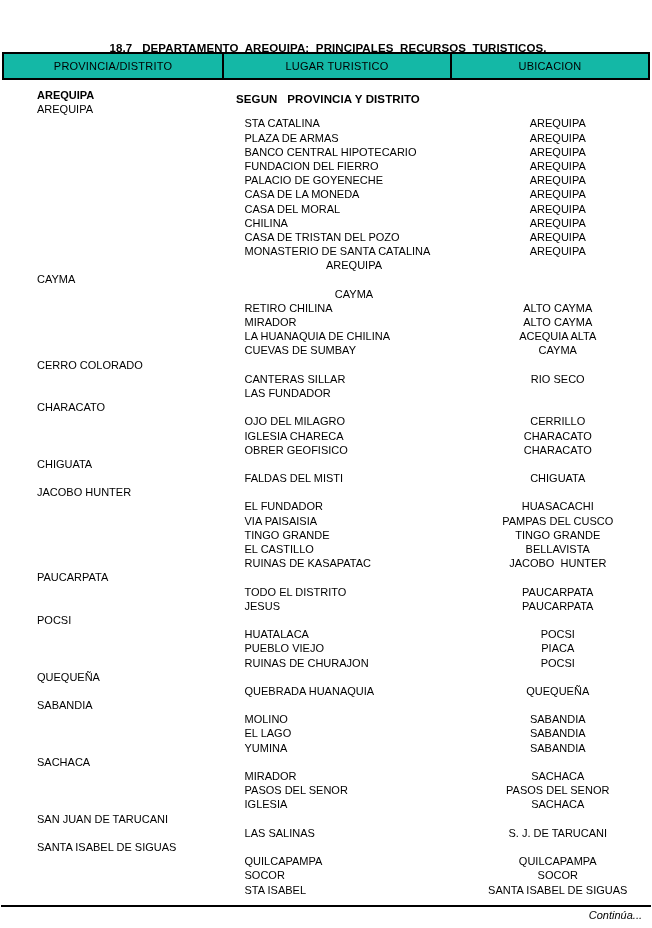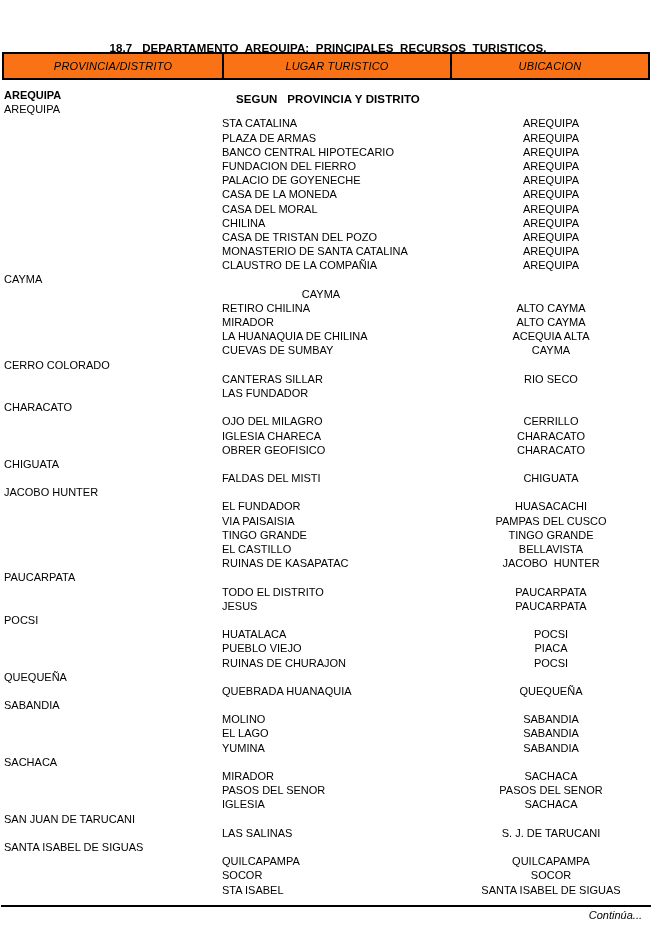--- a/index.html
+++ b/index.html
@@ -53,20 +53,21 @@
     top: 88px;
     left: 0;
     width: 652px;
     font-size: 11px;
   }
   .row {
     display: flex;
     height: 14.2px;
     line-height: 14.2px;
     white-space: pre;
+    margin-left: 33px;
   }
   .c-p {
     width: 222px;
     padding-left: 4px;
     box-sizing: border-box;
     white-space: pre;
     overflow: visible;
   }
   .c-l { width: 230px; white-space: pre; }
   .c-u { width: 198px; text-align: center; white-space: pre; }
@@ -90,40 +91,40 @@
 </head>
 <body>
 
 <div class="page">
 
   <div class="title">
     <div>18.7   DEPARTAMENTO  AREQUIPA:  PRINCIPALES  RECURSOS  TURISTICOS,</div>
     <div>SEGUN   PROVINCIA Y DISTRITO</div>
   </div>
 
-  <div class="thead" style="background: #f97316; font-style: italic;">
+  <div class="thead" style="background: #14b8a6;">
     <div class="th th1">PROVINCIA/DISTRITO</div>
     <div class="th th2">LUGAR TURISTICO</div>
     <div class="th th3">UBICACION</div>
   </div>
 
   <div class="tbody">
       <div class="row department"><div class="c-p">AREQUIPA</div><div class="c-l"></div><div class="c-u"></div></div>
       <div class="row"><div class="c-p">AREQUIPA</div><div class="c-l"></div><div class="c-u"></div></div>
       <div class="row"><div class="c-p"></div><div class="c-l">STA CATALINA</div><div class="c-u">AREQUIPA</div></div>
       <div class="row"><div class="c-p"></div><div class="c-l">PLAZA DE ARMAS</div><div class="c-u">AREQUIPA</div></div>
       <div class="row"><div class="c-p"></div><div class="c-l">BANCO CENTRAL HIPOTECARIO</div><div class="c-u">AREQUIPA</div></div>
       <div class="row"><div class="c-p"></div><div class="c-l">FUNDACION DEL FIERRO</div><div class="c-u">AREQUIPA</div></div>
       <div class="row"><div class="c-p"></div><div class="c-l">PALACIO DE GOYENECHE</div><div class="c-u">AREQUIPA</div></div>
       <div class="row"><div class="c-p"></div><div class="c-l">CASA DE LA MONEDA</div><div class="c-u">AREQUIPA</div></div>
       <div class="row"><div class="c-p"></div><div class="c-l">CASA DEL MORAL</div><div class="c-u">AREQUIPA</div></div>
       <div class="row"><div class="c-p"></div><div class="c-l">CHILINA</div><div class="c-u">AREQUIPA</div></div>
       <div class="row"><div class="c-p"></div><div class="c-l">CASA DE TRISTAN DEL POZO</div><div class="c-u">AREQUIPA</div></div>
       <div class="row"><div class="c-p"></div><div class="c-l">MONASTERIO DE SANTA CATALINA</div><div class="c-u">AREQUIPA</div></div>
-      <div class="row"><div class="c-p"></div><div class="c-l">CLAUSTRO DE LA COMPAÑIA</div><div class="c-u">AREQUIPA</div></div>
+      <div class="row"><div class="c-p"></div><div class="c-u">AREQUIPA</div></div>
       <div class="row"><div class="c-p">CAYMA</div><div class="c-l"></div><div class="c-u"></div></div>
       <div class="row"><div class="c-p"></div><div class="c-u">CAYMA</div></div>
       <div class="row"><div class="c-p"></div><div class="c-l">RETIRO CHILINA</div><div class="c-u">ALTO CAYMA</div></div>
       <div class="row"><div class="c-p"></div><div class="c-l">MIRADOR</div><div class="c-u">ALTO CAYMA</div></div>
       <div class="row"><div class="c-p"></div><div class="c-l">LA HUANAQUIA DE CHILINA</div><div class="c-u">ACEQUIA ALTA</div></div>
       <div class="row"><div class="c-p"></div><div class="c-l">CUEVAS DE SUMBAY</div><div class="c-u">CAYMA</div></div>
       <div class="row"><div class="c-p">CERRO COLORADO</div><div class="c-l"></div><div class="c-u"></div></div>
       <div class="row"><div class="c-p"></div><div class="c-l">CANTERAS SILLAR</div><div class="c-u">RIO SECO</div></div>
       <div class="row"><div class="c-p"></div><div class="c-l">LAS FUNDADOR</div><div class="c-u"></div></div>
       <div class="row"><div class="c-p">CHARACATO</div><div class="c-l"></div><div class="c-u"></div></div>

